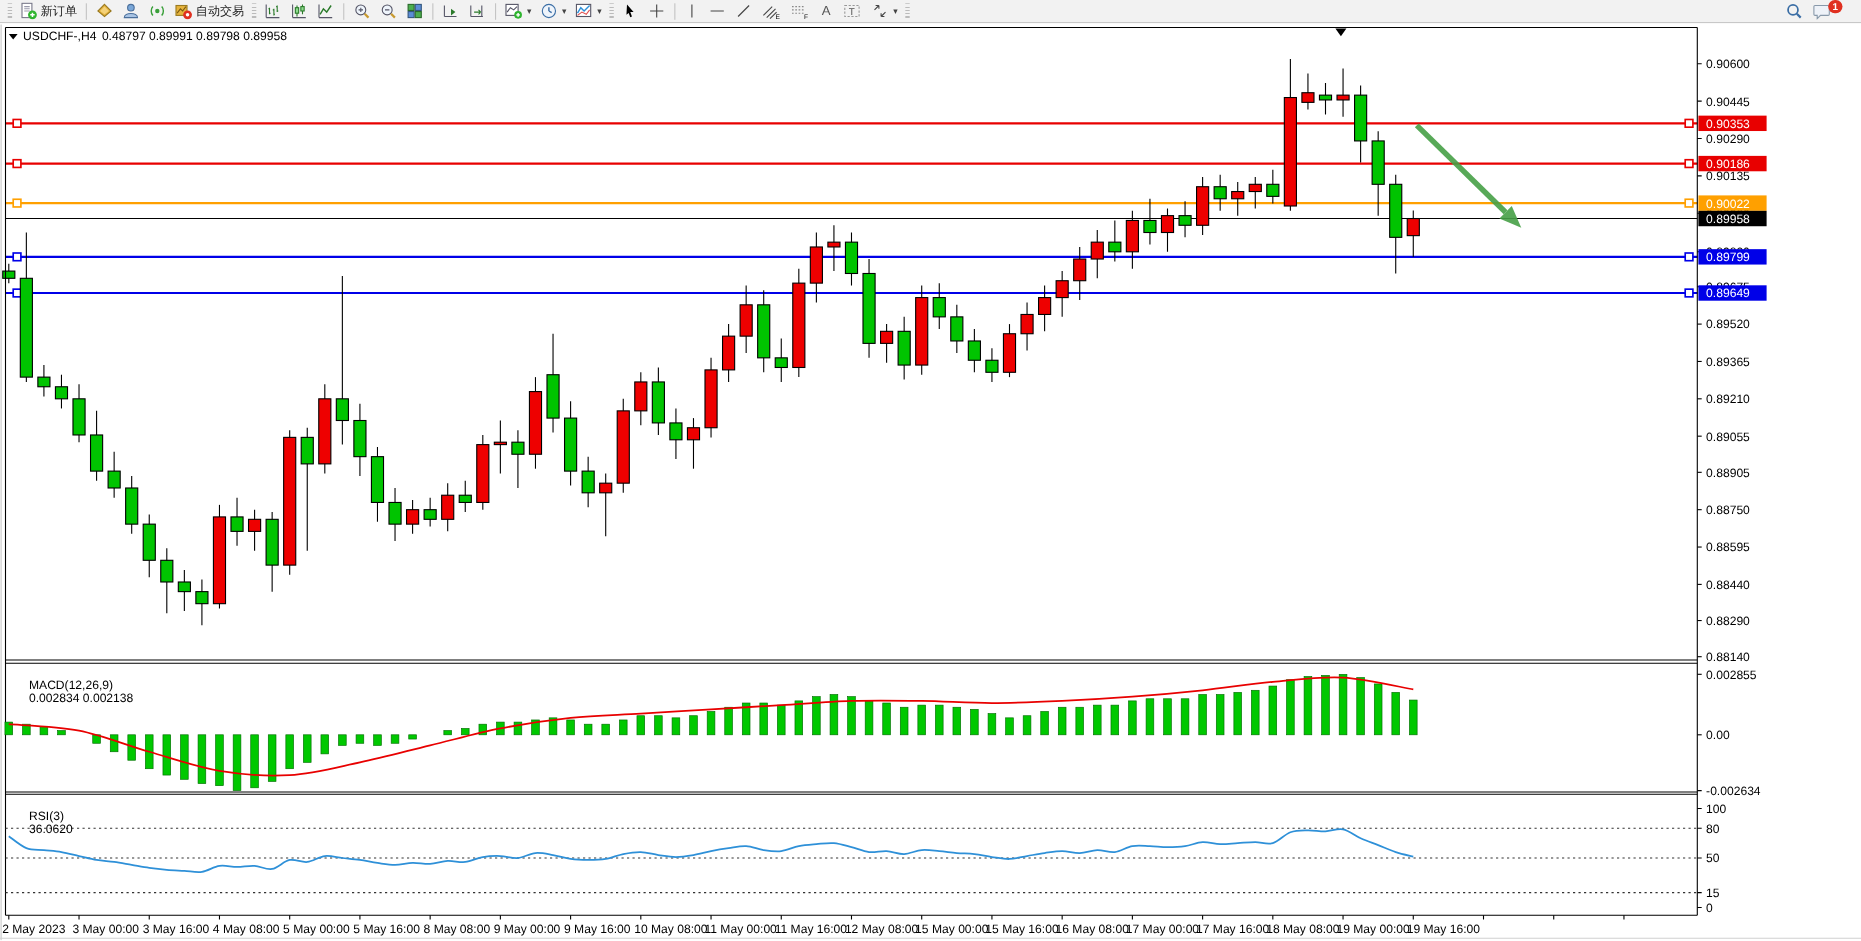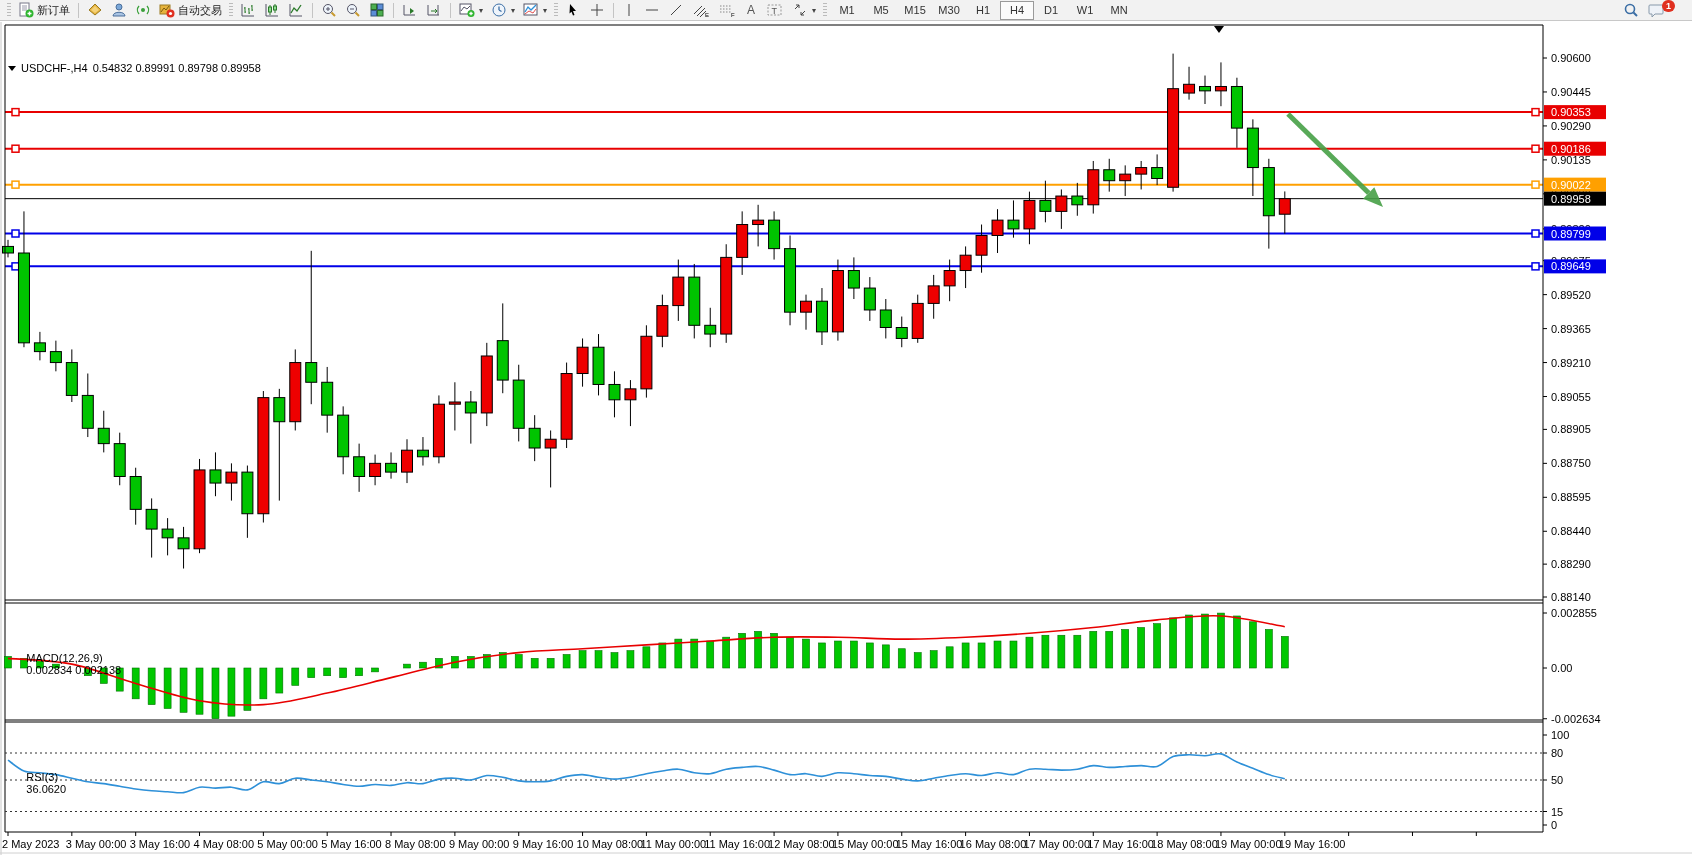--- a/index.html
+++ b/index.html
@@ -16,21 +16,21 @@
   .caret{font-size:8px;color:#444;margin-left:1px;}
   .tf-btn{height:17px;min-width:24px;justify-content:center;display:inline-flex;align-items:center;
     font:11px "Liberation Sans",sans-serif;color:#333;border:1px solid transparent;padding:0 4px;}
   .tf-btn.active{background:#fbfbfb;border:1px solid #9a9a9a;}
   #tb-right{margin-left:auto;display:flex;align-items:center;margin-right:6px;}
   #chat-badge{position:relative;top:-4px;left:-7px;background:#e03020;color:#fff;border-radius:8px;
     font:bold 9px "Liberation Sans",sans-serif;padding:1px 4px;}
   
   #chartwin{position:absolute;left:0;top:22px;width:1692px;height:833px;background:#fff;}
   #chart-svg{position:absolute;left:0;top:0;}
-  .overlay-label{position:absolute;font:11px "Liberation Sans",sans-serif;color:#000;white-space:pre;margin-top:35px;}
+  .overlay-label{position:absolute;font:11px "Liberation Sans",sans-serif;color:#000;white-space:pre;}
   #symbol-title{left:8px;top:5px;display:flex;align-items:center;gap:5px;}
   .tri{width:0;height:0;border-left:4px solid transparent;border-right:4px solid transparent;
     border-top:5px solid #000;display:inline-block;}
 </style>
 </head>
 <body>
 
 <div id="app">
 
   <div id="toolbar">
@@ -230,21 +230,20 @@
     </button>
     <button class="tb-btn">
       <svg width="16" height="16">
           <path d="M3,7 L7,3 M7,3 h-3 M7,3 v3" stroke="#444" fill="none"></path>
           <path d="M13,9 L9,13 M9,13 h3 M9,13 v-3" stroke="#444" fill="none"></path>
         </svg>
       <span class="caret">▾</span>
     </button>
 
     <span class="grip"></span>
-    <span id="tf-group"><span class="tf-btn">M1</span><span class="tf-btn">M5</span><span class="tf-btn">M15</span><span class="tf-btn">M30</span><span class="tf-btn">H1</span><span class="tf-btn active">H4</span><span class="tf-btn">D1</span><span class="tf-btn">W1</span><span class="tf-btn">MN</span></span>
 
     <span id="tb-right">
       <button class="tb-btn">
         <svg width="18" height="18">
             <circle cx="8" cy="8" r="4.5" fill="none" stroke="#3b6ea5" stroke-width="1.6"></circle>
             <line x1="11.5" y1="11.5" x2="15" y2="15" stroke="#3b6ea5" stroke-width="2"></line>
           </svg>
       </button>
       <button class="tb-btn">
         <svg width="18" height="16">
@@ -653,21 +652,21 @@
           <text x="1278.8000000000002" y="826" font-size="11" font-family="&quot;Liberation Sans&quot;,sans-serif" fill="#000">19 May 16:00</text>
           <line x1="1348.64" y1="810" x2="1348.64" y2="814" stroke="#000"></line>
           <line x1="1412.48" y1="810" x2="1412.48" y2="814" stroke="#000"></line>
           <line x1="1476.3200000000002" y1="810" x2="1476.3200000000002" y2="814" stroke="#000"></line>
         </g>
       </svg>
 
     <div id="symbol-title" class="overlay-label">
       <span class="tri"></span>
       <span>USDCHF-,H4</span>
-      <span>0.54832 0.89991 0.89798 0.89958</span>
+      <span>0.48797 0.89991 0.89798 0.89958</span>
     </div>
 
     <div class="overlay-label" style="left:8px;top:583px;">
       <span>MACD(12,26,9)</span>
       <span>0.002834 0.002138</span>
     </div>
     <div class="overlay-label" style="left:8px;top:702px;">
       <span>RSI(3)</span>
       <span>36.0620</span>
     </div>

